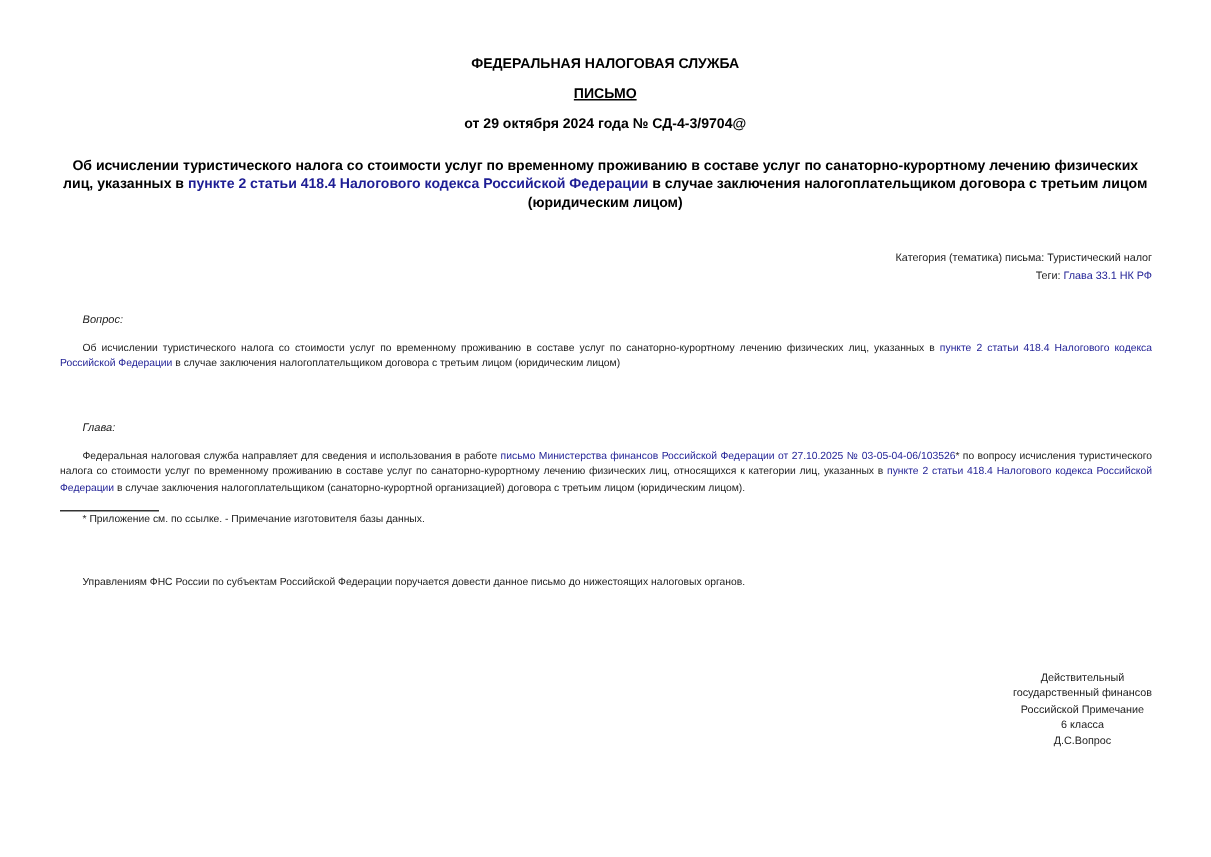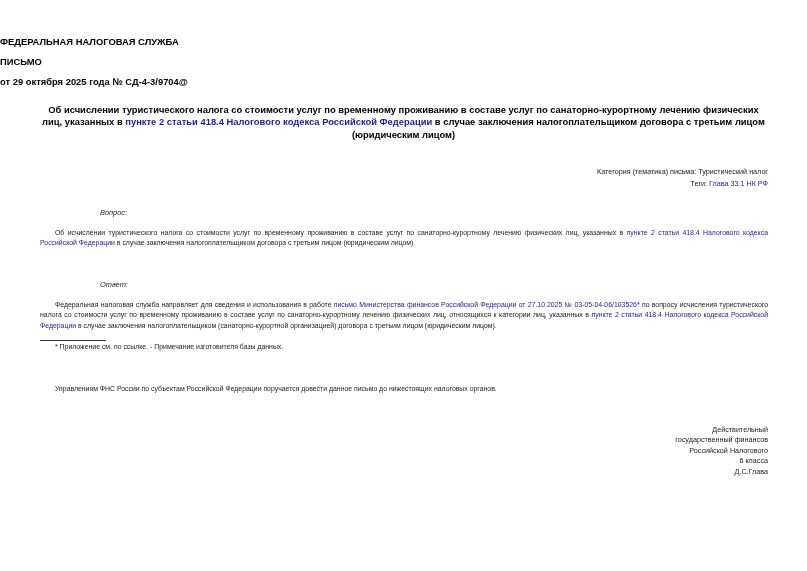--- a/index.html
+++ b/index.html
@@ -18,20 +18,21 @@
     .doc {
       position: absolute;
       left: 0; top: 0;
       width: 807px;
       height: 571px;
     }
     .center {
       position: absolute;
       left: 0;
       width: 807px;
+      text-align: center;
       font-weight: bold;
       font-size: 9.4px;
       line-height: 12px;
     }
     .subject {
       position: absolute;
       left: 40px;
       width: 727px;
       top: 104px;
       text-align: center;
@@ -50,21 +51,20 @@
       font-size: 7.2px;
       line-height: 12px;
       color: #222;
     }
     .label-it {
       position: absolute;
       left: 55px;
       font-style: italic;
       font-size: 7.4px;
       color: #222;
-      margin-left: 45px;
     }
     .para {
       position: absolute;
       left: 40px;
       width: 728px;
       font-size: 6.9px;
       line-height: 10.4px;
       color: #222;
       text-align: justify;
       text-indent: 15px;
@@ -87,61 +87,61 @@
     .instruction {
       position: absolute;
       left: 55px;
       top: 385px;
       font-size: 6.9px;
       color: #222;
     }
     .signature {
       position: absolute;
       right: 39px;
-      top: 425px;
-      text-align: right;
+      top: 447px;
+      text-align: center;
       font-size: 7.2px;
       line-height: 10.4px;
       color: #222;
     }
   </style>
 </head>
 <body>
 
 <div class="doc">
 
   <div class="center" style="top:36px;">ФЕДЕРАЛЬНАЯ НАЛОГОВАЯ СЛУЖБА</div>
-  <div class="center" style="top:56px;">ПИСЬМО</div>
-  <div class="center" style="top:76px;">от 29 октября 2025 года № СД-4-3/9704@</div>
+  <div class="center" style="top:56px;text-decoration:underline;">ПИСЬМО</div>
+  <div class="center" style="top:76px;">от 29 октября 2024 года № СД-4-3/9704@</div>
 
   <div class="subject">
     <span>Об исчислении туристического налога со стоимости услуг по временному проживанию в составе услуг по санаторно-курортному лечению физических лиц, указанных в </span><a href="#" class="link">пункте 2 статьи 418.4 Налогового кодекса Российской Федерации</a><span> в случае заключения налогоплательщиком договора с третьим лицом (юридическим лицом)</span>
   </div>
 
   <div class="right" style="top:166px;">Категория (тематика) письма: Туристический налог</div>
   <div class="right" style="top:178px;text-align:right;">
     <span>Теги: </span><a href="#" class="link">Глава 33.1 НК РФ</a>
   </div>
 
   <div class="label-it" style="top:208px;">Вопрос:</div>
   <div class="para" style="top:228px;">
     <span>Об исчислении туристического налога со стоимости услуг по временному проживанию в составе услуг по санаторно-курортному лечению физических лиц, указанных в </span><a href="#" class="link">пункте 2 статьи 418.4 Налогового кодекса Российской Федерации</a><span> в случае заключения налогоплательщиком договора с третьим лицом (юридическим лицом)</span>
   </div>
 
-  <div class="label-it" style="top:280px;">Ответ:</div>
+  <div class="label-it" style="top:280px;">Глава:</div>
   <div class="para" style="top:300px;">
     <span>Федеральная налоговая служба направляет для сведения и использования в работе </span><a href="#" class="link">письмо Министерства финансов Российской Федерации от 27.10.2025 № 03-05-04-06/103526</a><span>* по вопросу исчисления туристического налога со стоимости услуг по временному проживанию в составе услуг по санаторно-курортному лечению физических лиц, относящихся к категории лиц, указанных в </span><a href="#" class="link">пункте 2 статьи 418.4 Налогового кодекса Российской Федерации</a><span> в случае заключения налогоплательщиком (санаторно-курортной организацией) договора с третьим лицом (юридическим лицом).</span>
   </div>
 
   <div class="footnote-rule"></div>
   <div class="footnote">* Приложение см. по ссылке. - Примечание изготовителя базы данных.</div>
 
   <div class="instruction">Управлениям ФНС России по субъектам Российской Федерации поручается довести данное письмо до нижестоящих налоговых органов.</div>
 
   <div class="signature">
     <div>Действительный</div>
     <div>государственный финансов</div>
-    <div>Российской Налогового</div>
+    <div>Российской Примечание</div>
     <div>6 класса</div>
-    <div>Д.С.Глава</div>
+    <div>Д.С.Вопрос</div>
   </div>
 
 </div>
 
 </body></html>

